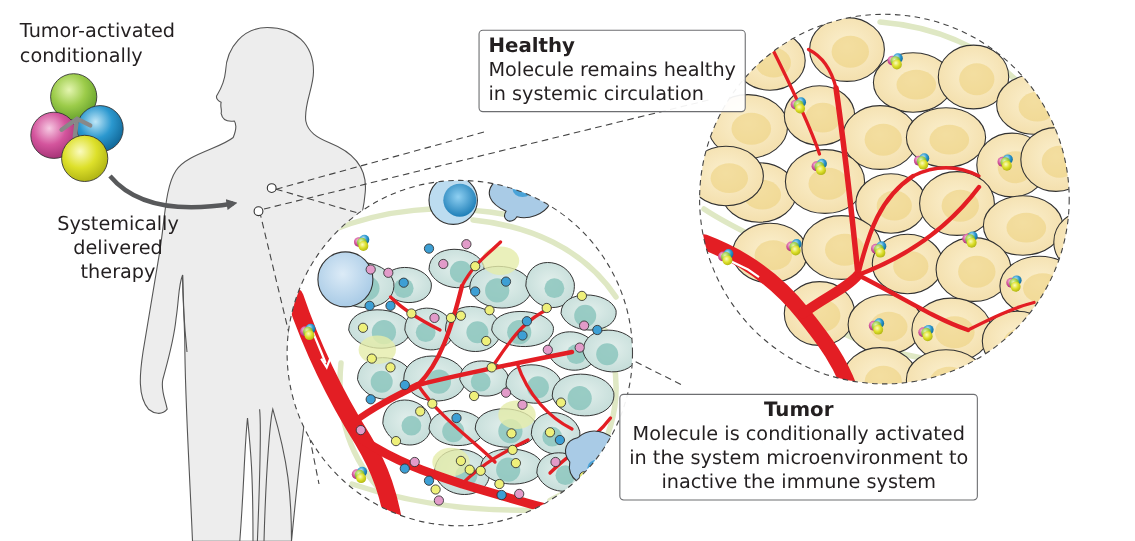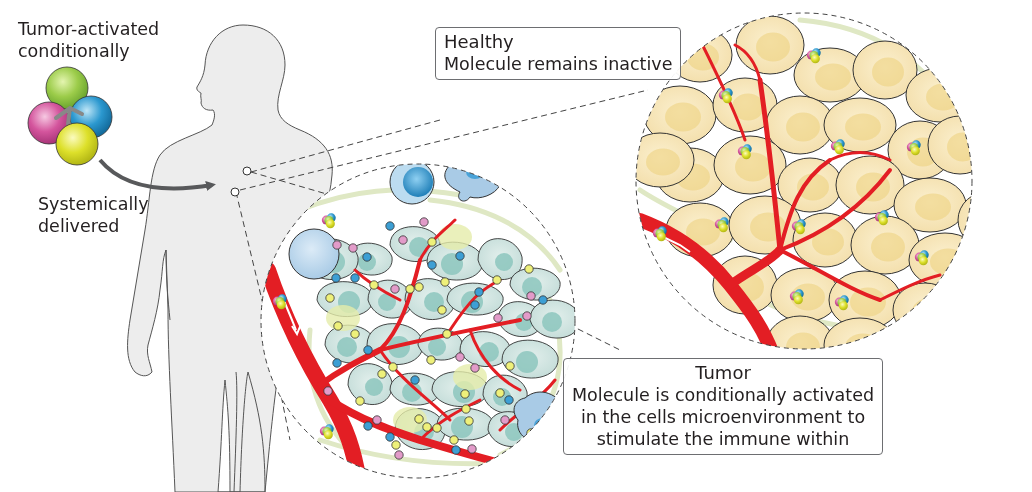--- a/index.html
+++ b/index.html
@@ -3,21 +3,21 @@
 <meta charset="utf-8">
 <style>
   html, body { margin:0; padding:0; background:#ffffff; }
   body { width:1032px; height:492px; position:relative; overflow:hidden;
          font-family:"DejaVu Sans", "Liberation Sans", sans-serif; color:#231f20; }
   #stage { position:absolute; left:0; top:0; width:1032px; height:492px; }
   .label { position:absolute; font-size:17.5px; line-height:22px; color:#231f20; white-space:nowrap; }
   .label div { white-space:nowrap; }
   .callout { position:absolute; background:rgba(255,255,255,0.93); border:1px solid #6d6e71;
              border-radius:4px; padding:3px 8px 4px 8px; font-size:17.5px; line-height:22px; }
-  .callout .title { font-weight:normal; font-size:18px; line-height:22px; }
+  .callout .title { font-weight:bold; font-size:18px; line-height:22px; }
   .callout div { white-space:nowrap; }
 </style>
 </head>
 <body>
 
 <svg id="stage" width="1032" height="492" viewBox="0 0 1032 492" xmlns="http://www.w3.org/2000/svg">
   <defs>
     <radialGradient id="gGreen" cx="40%" cy="35%" r="65%">
         <stop offset="0" stop-color="#e4f5b0"></stop>
         <stop offset="0.55" stop-color="#9ccc4a"></stop>
@@ -426,28 +426,30 @@
         </g>
     </g>
     <circle cx="804" cy="181" r="168" fill="none" stroke="#444" stroke-width="1" stroke-dasharray="5,4"></circle>
   </g>
 </svg>
 
 <div class="label" style="left:18px; top:18px;">
   <div>Tumor-activated</div>
   <div>conditionally</div>
 </div>
-<div class="label" style="left:38px; top:193px;">
+<div class="label" style="left:52px; top:193px;text-align:center;">
   <div>Systemically</div>
   <div>delivered</div>
+  <div>therapy</div>
 </div>
 
 <div class="callout" style="left:435px; top:27px;">
   <div class="title">Healthy</div>
-  <div>Molecule remains inactive</div>
+  <div>Molecule remains healthy</div>
+  <div>in systemic circulation</div>
 </div>
 
 <div class="callout" style="left:563px; top:358px;text-align:center;">
   <div class="title">Tumor</div>
   <div>Molecule is conditionally activated</div>
-  <div>in the cells microenvironment to</div>
-  <div>stimulate the immune within</div>
+  <div>in the system microenvironment to</div>
+  <div>inactive the immune system</div>
 </div>
 
 </body></html>

